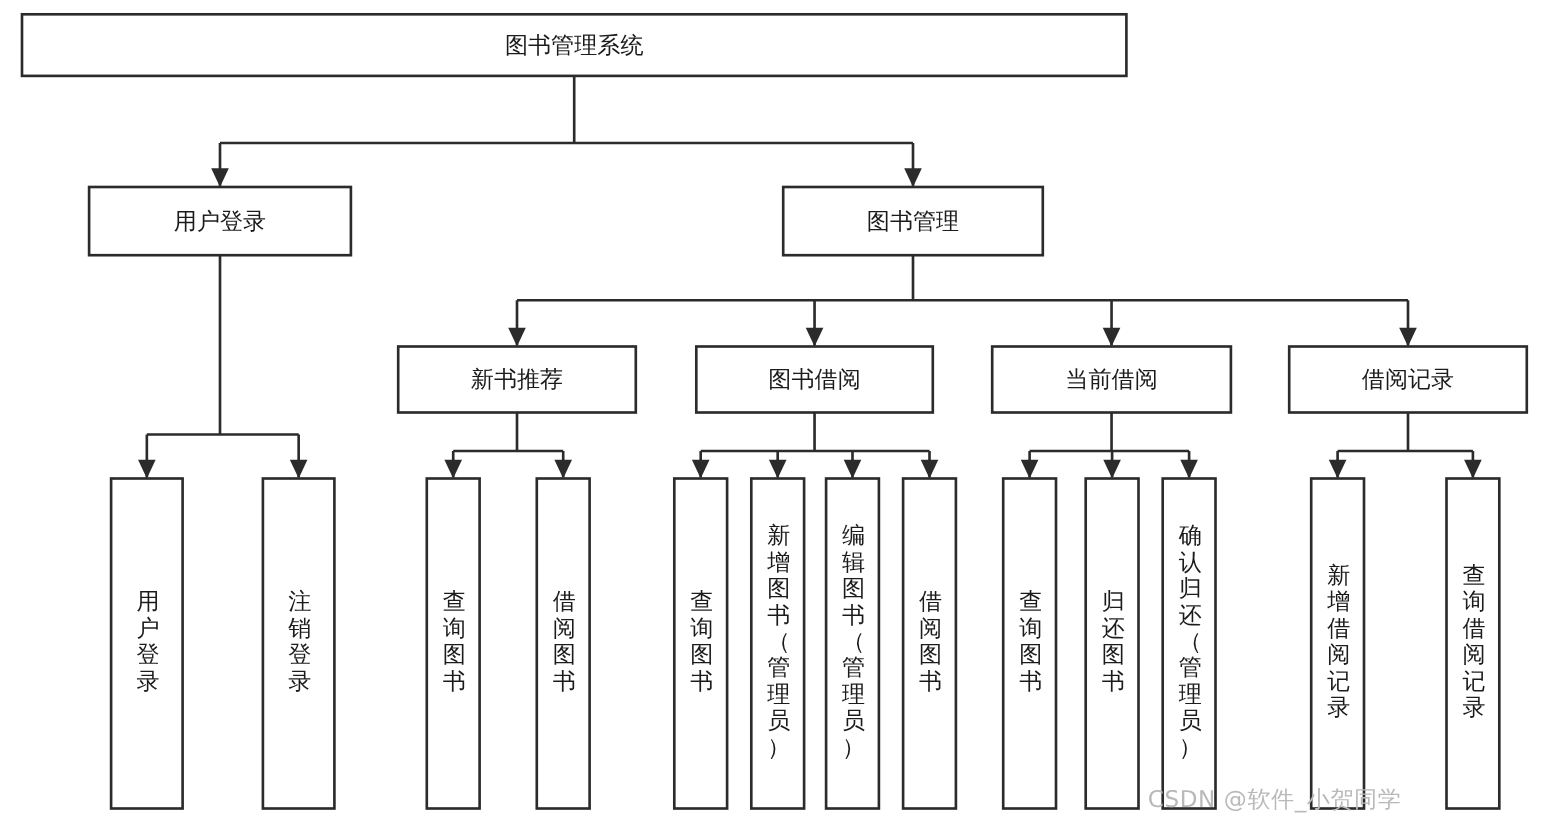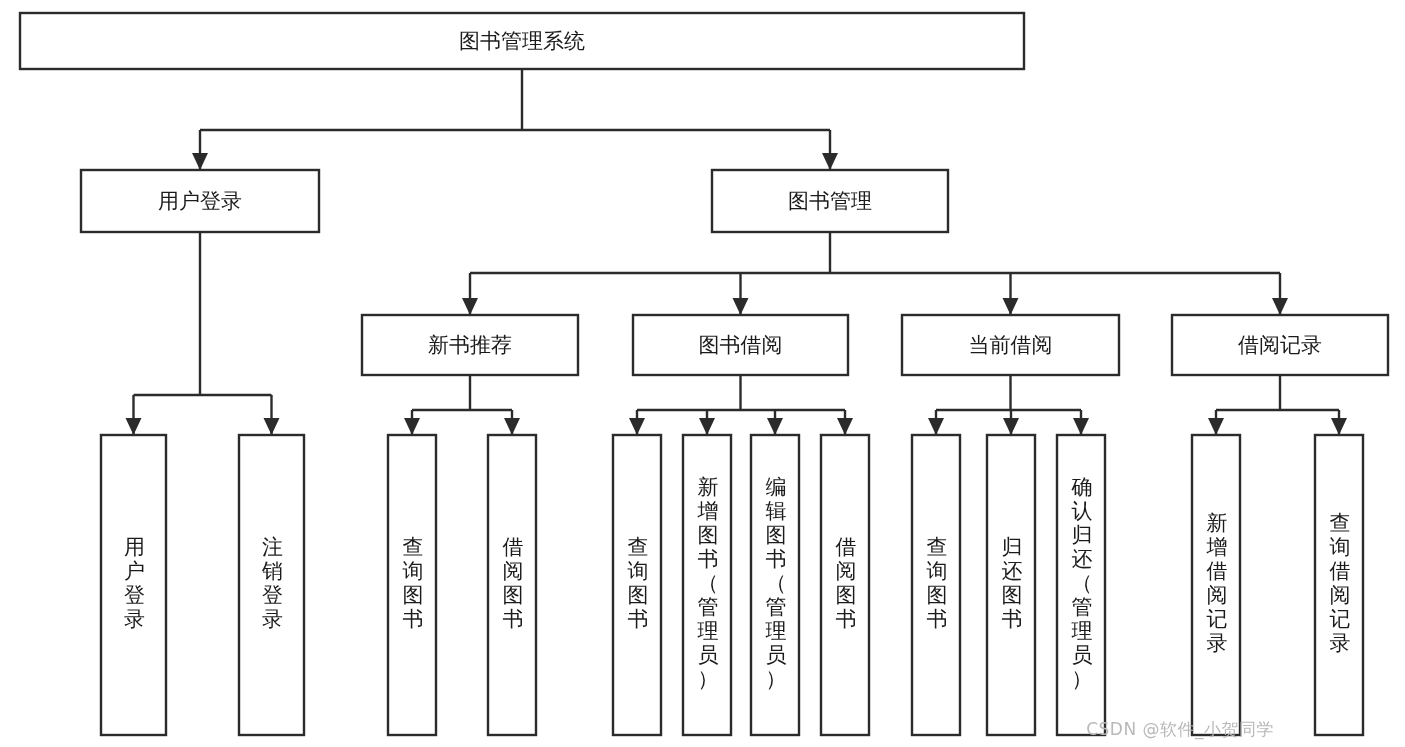--- a/index.html
+++ b/index.html
@@ -53,21 +53,21 @@
     fill: #1b1b1b;
     font-family: "DejaVu Sans", "Liberation Sans", sans-serif;
     font-size: 21px;
     text-anchor: middle;
   }
   .watermark {
     position: absolute;
     right: 14px;
     bottom: 6px;
     color: #b9b9b9;
-    font-size: 17px;
+    font-size: 21px;
     font-family: "DejaVu Sans", "Liberation Sans", sans-serif;
     letter-spacing: 0.5px;
     white-space: nowrap;
     user-select: none;
   }
 </style>
 </head>
 <body>
 
 <div id="diagram-root">

